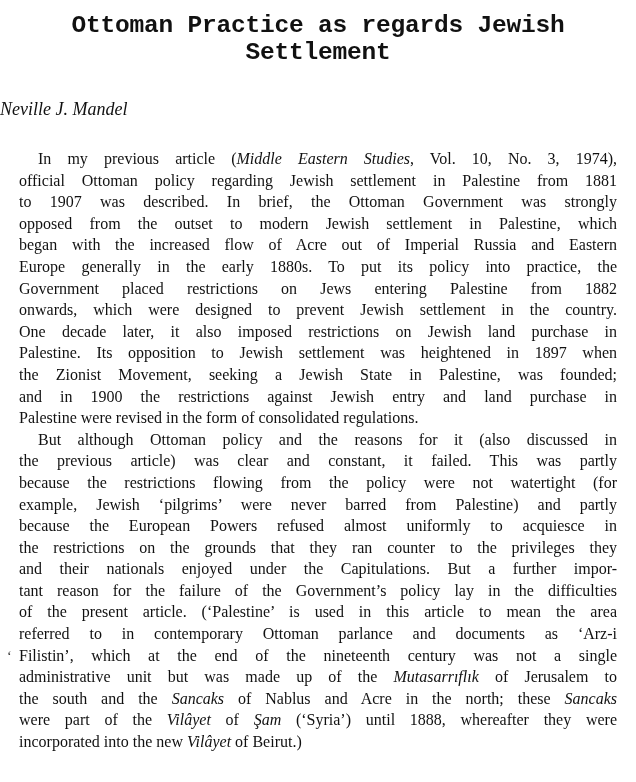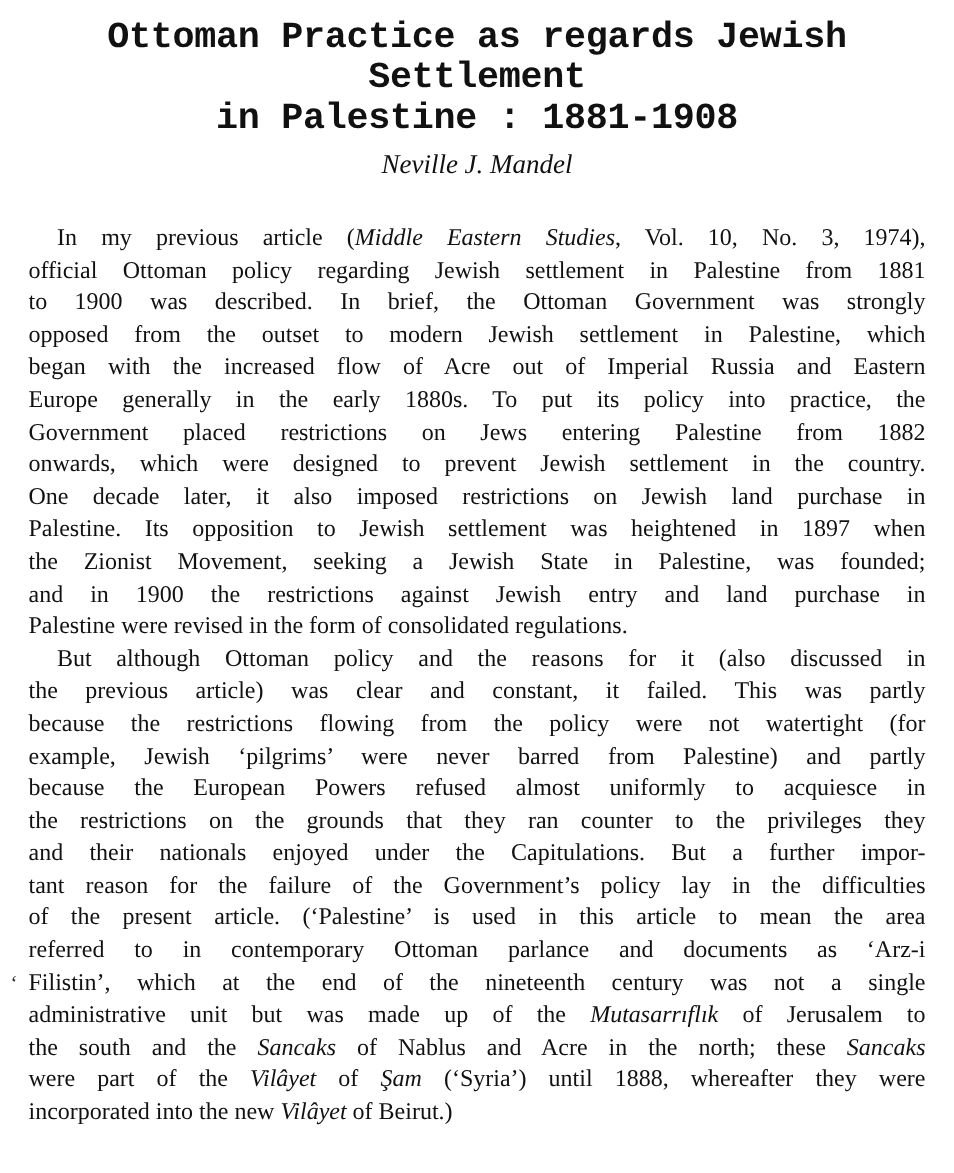--- a/index.html
+++ b/index.html
@@ -34,21 +34,20 @@
       letter-spacing: -0.2px;
       margin: 0;
       font-family: Liberation Mono, monospace;
     }
     .title span { display: block; }
     .author {
       position: absolute;
       left: 0;
       top: 98px;
       width: 636px;
-      text-align: center;
       font-style: italic;
       font-size: 18px;
       line-height: 22px;
       margin: 0;
     }
     .body {
       position: absolute;
       left: 19px;
       top: 148px;
       width: 598px;
@@ -78,30 +77,29 @@
       line-height: 14px;
       color: #333;
     }
   </style>
 </head>
 <body>
 
 <div class="page">
   <h1 class="title">
     <span>Ottoman Practice as regards Jewish Settlement</span>
-    <span>in Palestine : 1881-1908</span>
   </h1>
 
   <p class="author">Neville J. Mandel</p>
 
   <div class="body" id="body">
       <div>
         <span class="line indent"><span>In my previous article (</span><span class="seg-i">Middle Eastern Studies</span><span>, Vol. 10, No. 3, 1974),</span></span>
         <span class="line"><span>official Ottoman policy regarding Jewish settlement in Palestine from 1881</span></span>
-        <span class="line"><span>to 1900 was described. In brief, the Ottoman Government was strongly</span></span>
+        <span class="line"><span>to 1907 was described. In brief, the Ottoman Government was strongly</span></span>
         <span class="line"><span>opposed from the outset to modern Jewish settlement in Palestine, which</span></span>
         <span class="line"><span>began with the increased flow of Acre out of Imperial Russia and Eastern</span></span>
         <span class="line"><span>Europe generally in the early 1880s. To put its policy into practice, the</span></span>
         <span class="line"><span>Government placed restrictions on Jews entering  Palestine from 1882</span></span>
         <span class="line"><span>onwards, which were designed to prevent Jewish settlement in the country.</span></span>
         <span class="line"><span>One decade later, it also imposed restrictions on Jewish land purchase in</span></span>
         <span class="line"><span>Palestine. Its opposition to Jewish settlement was heightened in 1897 when</span></span>
         <span class="line"><span>the Zionist Movement, seeking a Jewish State in Palestine, was founded;</span></span>
         <span class="line"><span>and in 1900 the restrictions against Jewish entry and land purchase in</span></span>
         <span class="line last"><span>Palestine were revised in the form of consolidated regulations.</span></span>

